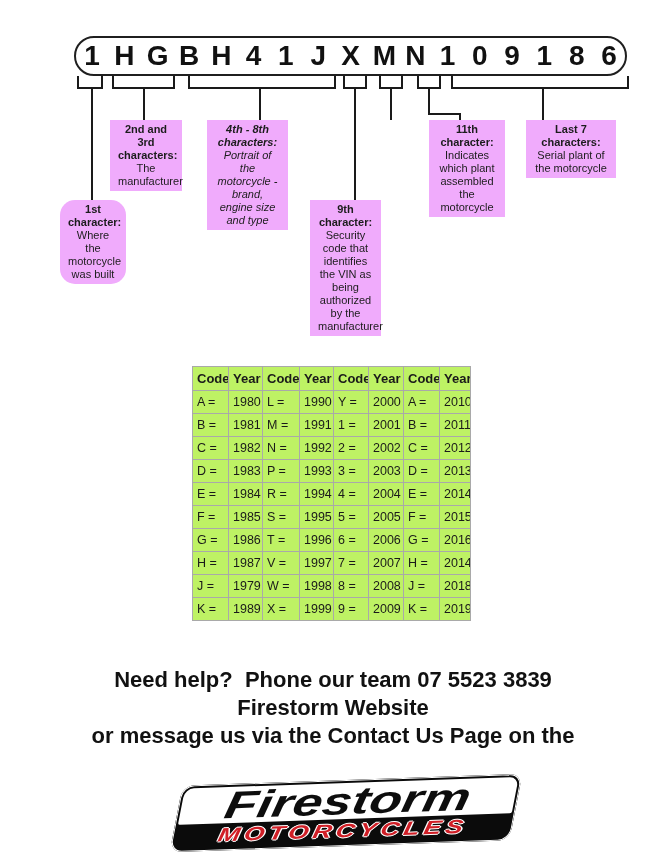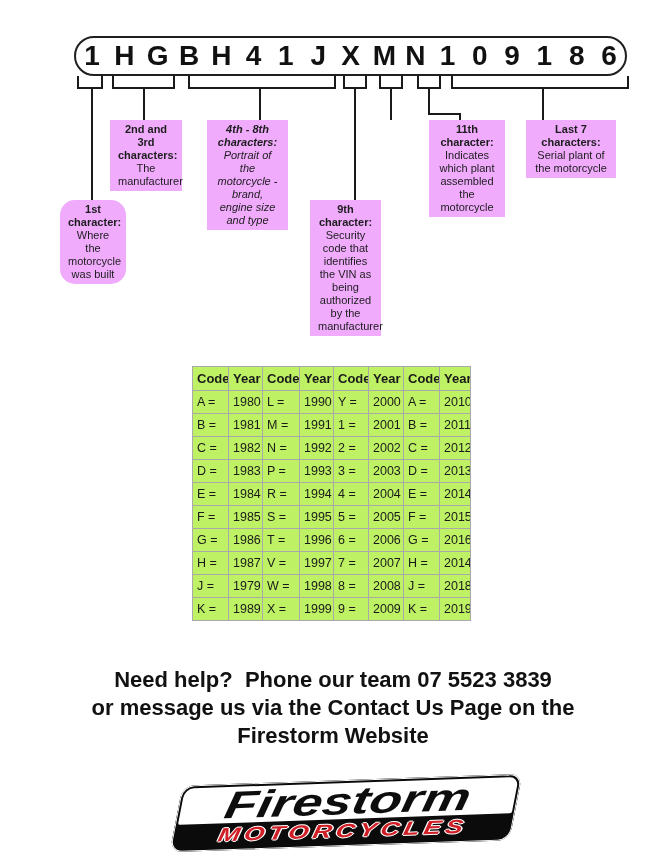--- a/index.html
+++ b/index.html
@@ -268,22 +268,22 @@
           <td>9 =</td>
           <td>2009</td>
           <td>K =</td>
           <td>2019</td>
         </tr>
       </tbody>
   </table>
 
   <div class="help">
     <div>Need help?  Phone our team 07 5523 3839</div>
+    <div>Firestorm Website</div>
     <div>or message us via the Contact Us Page on the</div>
-    <div>Firestorm Website</div>
   </div>
 
   <div class="logo">
     <div class="logo-top">
       <span class="logo-brand">Firestorm</span>
     </div>
     <div class="logo-band">
       <span class="logo-sub">MOTORCYCLES</span>
     </div>
   </div>

